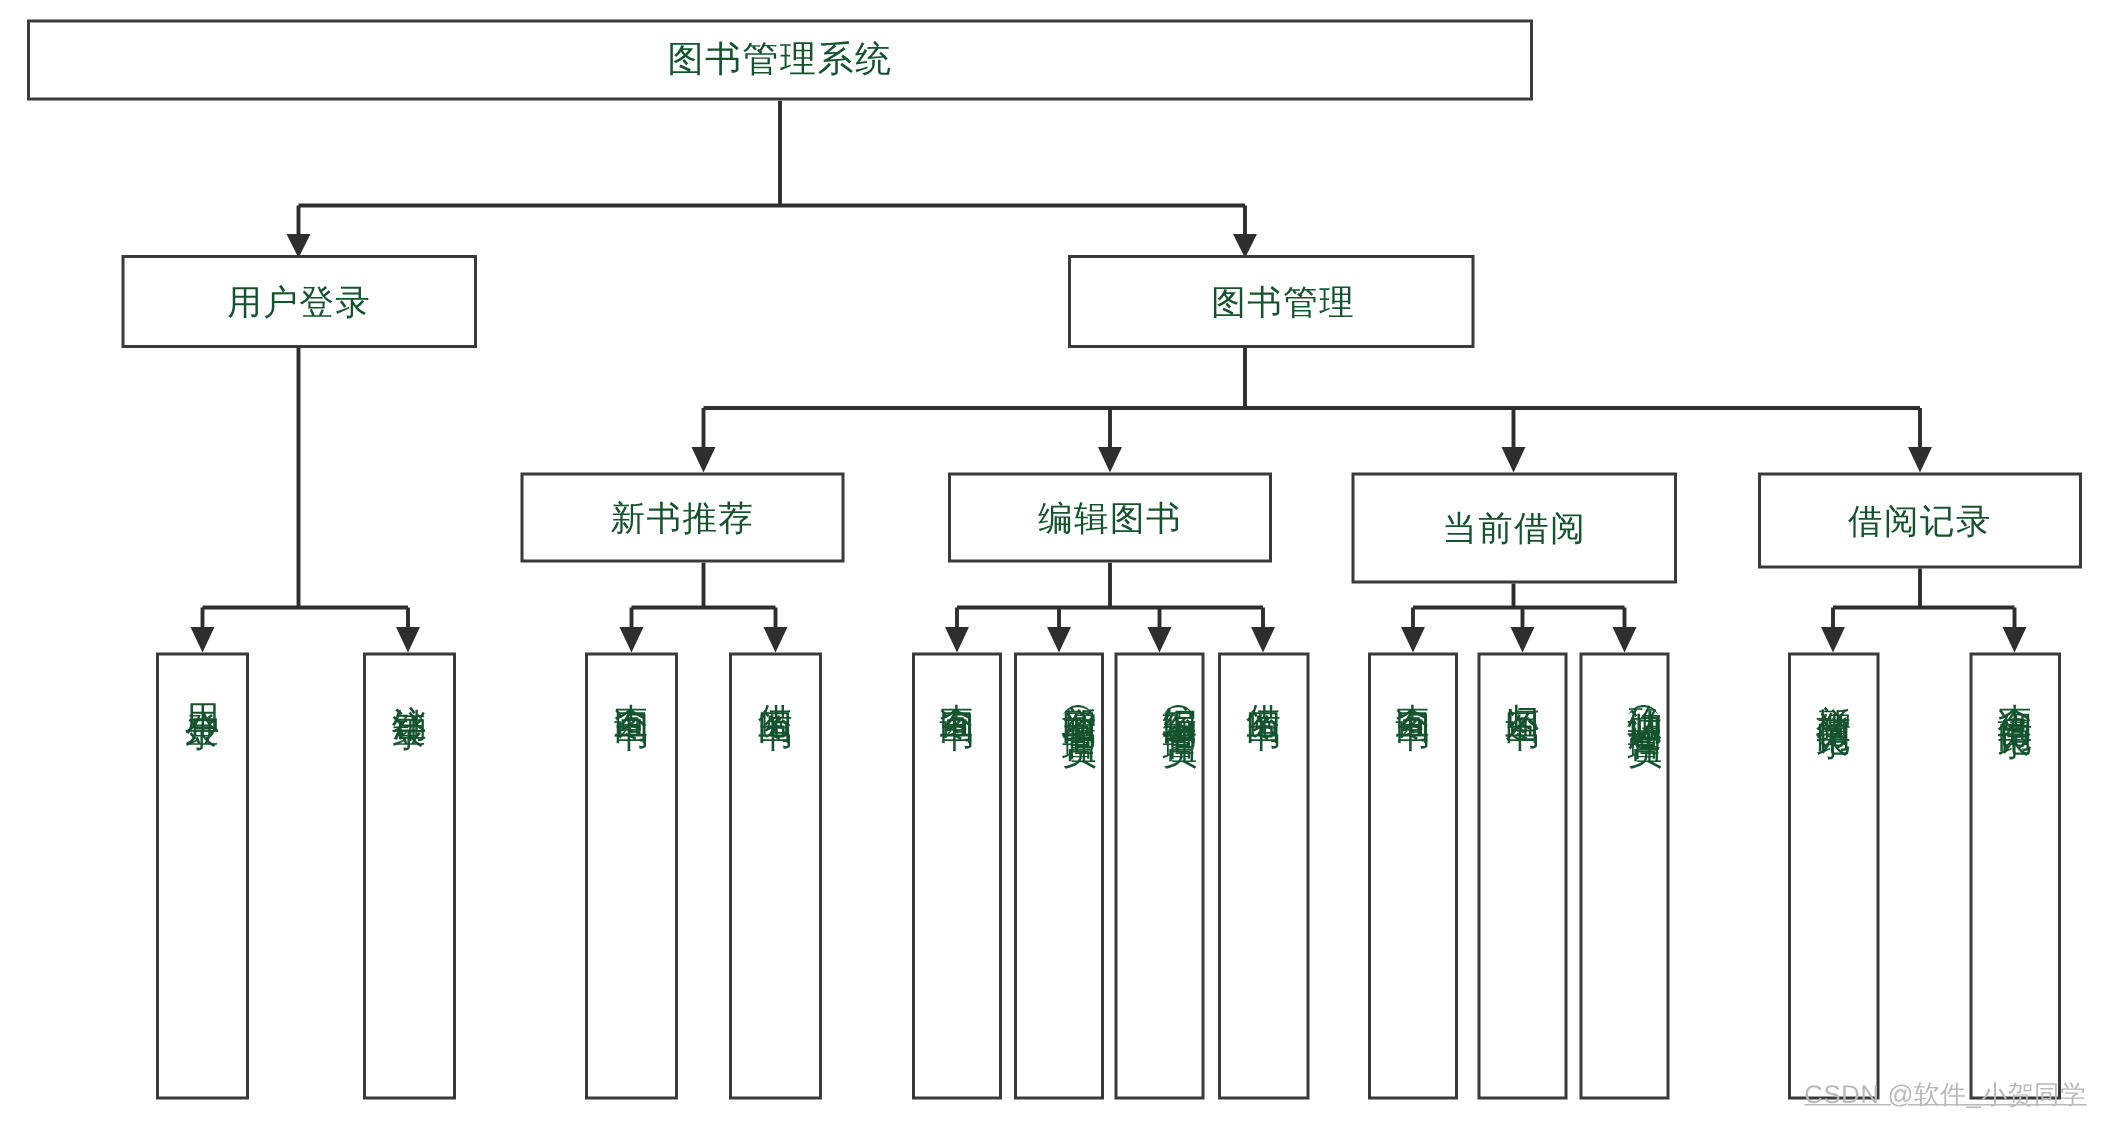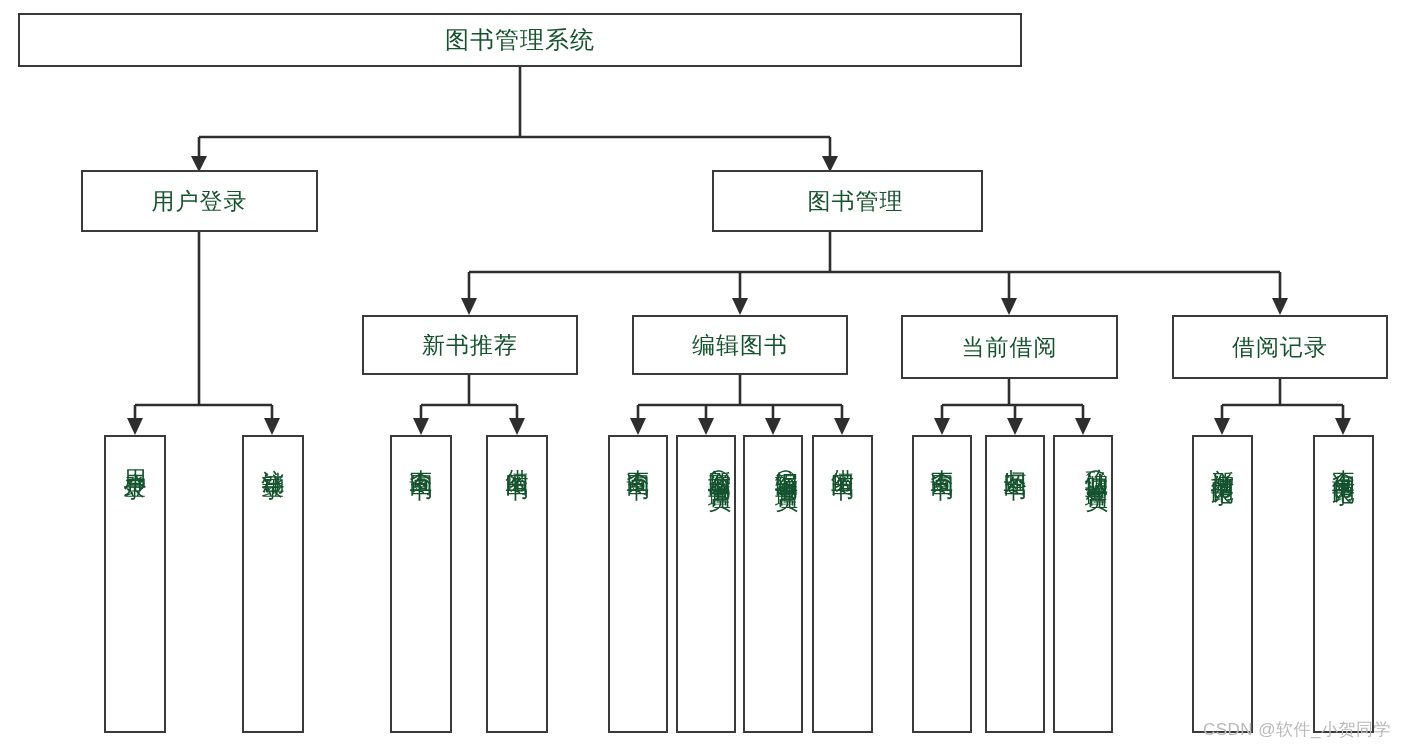--- a/index.html
+++ b/index.html
@@ -72,20 +72,21 @@
     fill: #2e2e2e;
   }
   .watermark {
     position: absolute;
     right: 14px;
     bottom: 6px;
     font-size: 17px;
     color: #b9b9b9;
     letter-spacing: 0.5px;
     white-space: nowrap;
+    text-decoration: underline;
   }
 </style>
 </head>
 <body>
 
 <div id="canvas">
 
   <svg id="edges" viewBox="0 0 1405 747">
     <defs></defs>
 
@@ -156,27 +157,27 @@
     <span>图书管理系统</span>
   </div>
 
   <div class="node horiz" style="left:81px; top:170px; width:237px; height:62px;">
     <span>用户登录</span>
   </div>
   <div class="node horiz" style="left:712px; top:170px; width:271px; height:62px;padding-left:16px;">
     <span>图书管理</span>
   </div>
 
-  <div class="node horiz" style="left:362px; top:315px; width:216px; height:60px;align-items:center;">
+  <div class="node horiz" style="left:347px; top:315px; width:216px; height:60px;align-items:center;">
     <span>新书推荐</span>
   </div>
   <div class="node horiz" style="left:632px; top:315px; width:216px; height:60px;">
     <span>编辑图书</span>
   </div>
-  <div class="node horiz" style="left:901px; top:315px; width:217px; height:64px;">
+  <div class="node horiz" style="left:901px; top:315px; width:217px; height:74px;">
     <span>当前借阅</span>
   </div>
   <div class="node horiz" style="left:1172px; top:315px; width:216px; height:64px;">
     <span>借阅记录</span>
   </div>
 
   <div class="node vert mid" style="left:104px; top:435px; width:62px; height:298px;">
     <span class="vtext">用户登录</span>
   </div>
   <div class="node vert mid" style="left:242px; top:435px; width:62px; height:298px;">

